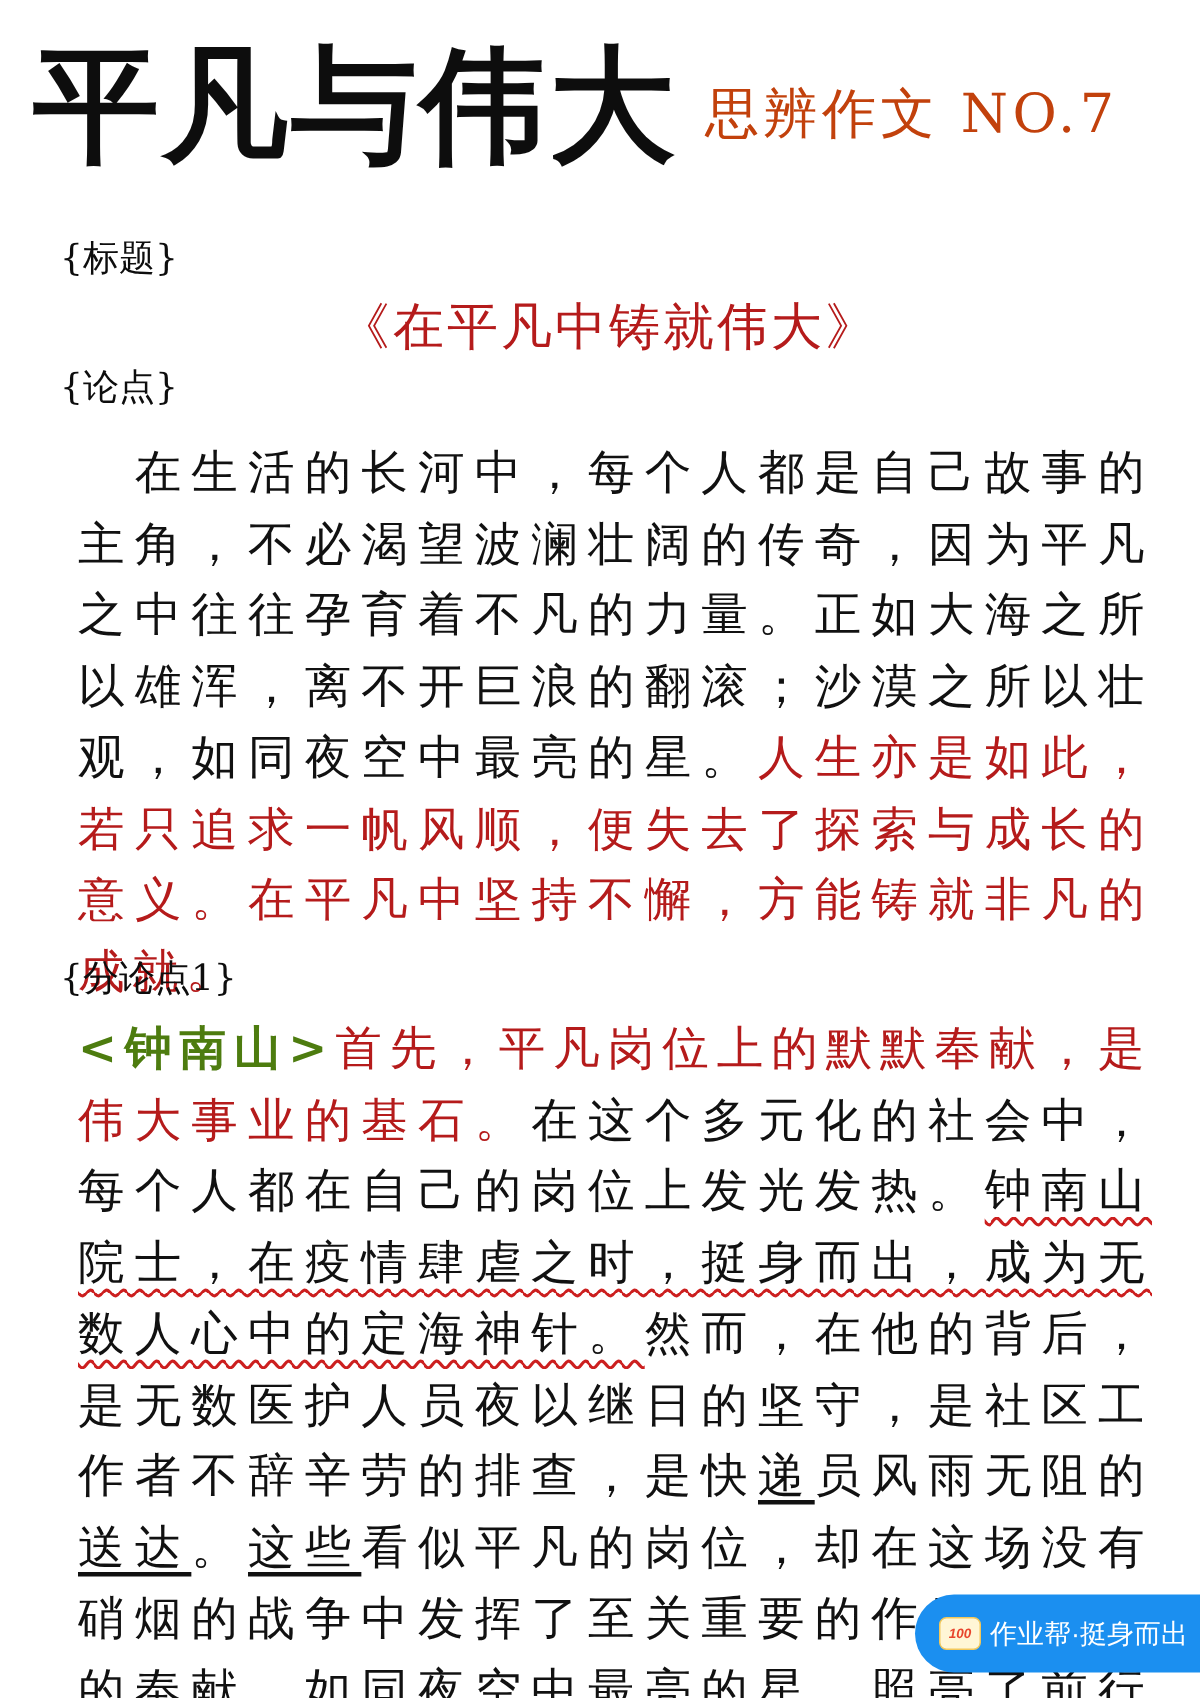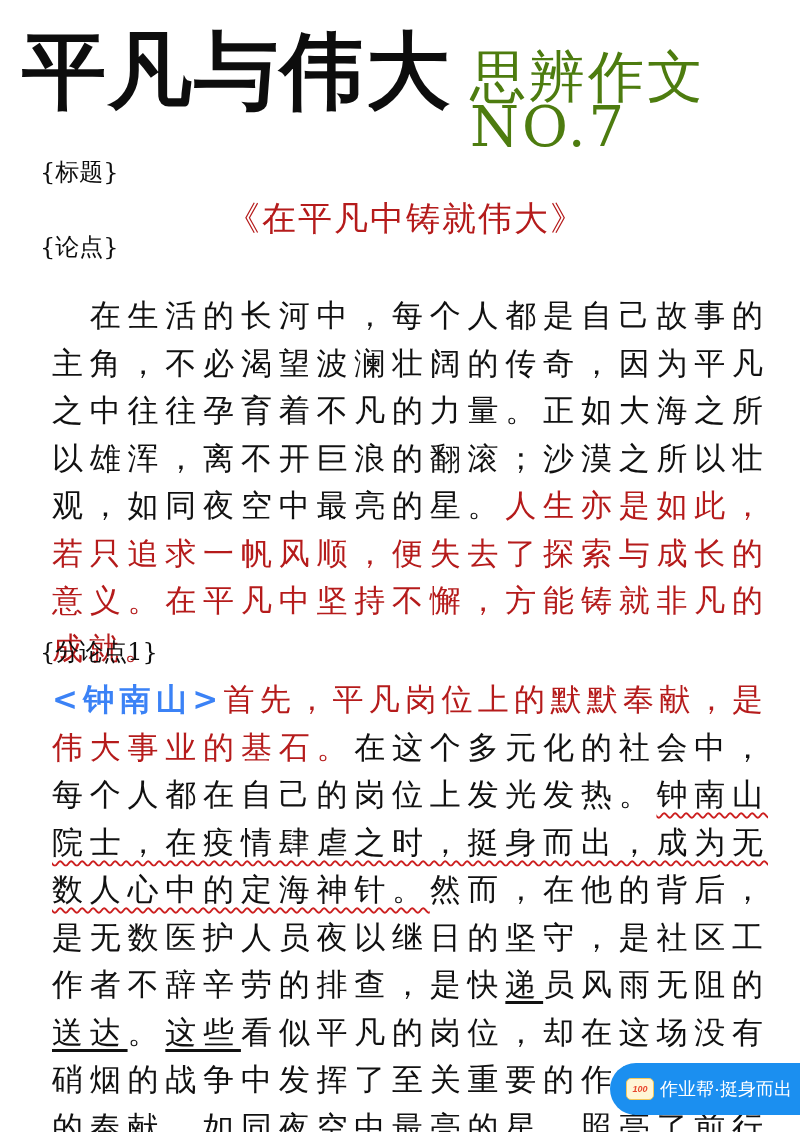--- a/index.html
+++ b/index.html
@@ -15,21 +15,21 @@
       position: absolute; left: 0; top: 0; width: 800px; height: 140px;
     }
     .main-title {
       position: absolute; left: 22px; top: 22px;
       font-size: 84px; font-weight: bold; letter-spacing: 2px;
       color: #0d0d0d; line-height: 100px;
       font-family: Liberation Serif, serif;
     }
     .series-label {
       position: absolute; left: 470px; top: 52px;
-      font-size: 56px; color: #4d7c0f; line-height: 50px; letter-spacing: 3px;
+      font-size: 36px; color: #c2410c; line-height: 50px; letter-spacing: 3px;
       font-family: "DejaVu Serif", serif;
     }
     .section-head {
       position: absolute; left: 40px;
       font-size: 24px; color: #0d0d0d; line-height: 44px;
       font-family: "DejaVu Serif", serif;
     }
     .essay-title {
       position: absolute; left: 0; width: 800px; text-align: center;
       top: 200px; font-size: 34px; color: #b51b1b; line-height: 36px;
@@ -46,21 +46,21 @@
     .wavy {
       text-decoration: underline wavy #cc1f1f;
       text-decoration-thickness: 2px;
       text-underline-offset: 7px;
     }
     .plain-ul {
       text-decoration: underline; text-decoration-color: #111;
       text-underline-offset: 6px;
     }
     .tag {
-      font-weight: bold; color: #3b82f6;
+      font-weight: bold; color: #4d7c0f;
     }
     .badge {
       position: absolute; left: 610px; top: 1063px; width: 190px; height: 52px;
       background: #1b8ff0; border-radius: 26px 0 0 26px;
       display: flex; align-items: center; padding-left: 16px;
       color: #ffffff; font-size: 18px;
       font-family: "Liberation Sans", sans-serif;
     }
     .badge-icon {
       width: 28px; height: 22px; border-radius: 5px; background: #fff6d6;
@@ -72,21 +72,21 @@
 </head>
 <body>
 
 <div class="header">
   <div class="main-title">平凡与伟大</div>
   <div class="series-label">思辨作文 NO.7</div>
 </div>
 
 <div class="section-head" style="top:150px;">{标题}</div>
 <div class="essay-title">《在平凡中铸就伟大》</div>
-<div class="section-head" style="top:225px;">{论点}</div>
+<div class="section-head" style="top:236px;">{论点}</div>
 
 <div class="para" style="top:292px;">
   <span>　在生活的长河中，每个人都是自己故事的主角，不必渴望波澜壮阔的传奇，因为平凡之中往往孕育着不凡的力量。正如大海之所以雄浑，离不开巨浪的翻滚；沙漠之所以壮观，如同夜空中最亮的星。</span><span class="red">人生亦是如此，若只追求一帆风顺，便失去了探索与成长的意义。在平凡中坚持不懈，方能铸就非凡的成就。</span>
 </div>
 
 <div class="section-head" style="top:630px;">{分论点1}</div>
 
 <div class="para" style="top:676px; text-indent:0;">
   <span class="tag">&lt;钟南山&gt;</span><span class="red">首先，平凡岗位上的默默奉献，是伟大事业的基石。</span><span>在这个多元化的社会中，每个人都在自己的岗位上发光发热。</span><span class="wavy">钟南山院士，在疫情肆虐之时，挺身而出，成为无数人心中的定海神针。</span><span>然而，在他的背后，是无数医护人员夜以继日的坚守，是社区工作者不辞辛劳的排查，是快</span><span class="plain-ul">递</span><span>员风雨无阻的</span><span class="plain-ul">送达</span><span>。</span><span class="plain-ul">这些</span><span>看似平凡的岗位，却在这场没有硝烟的战争中发挥了至关重要的作用。他们的奉献，如同夜空中最亮的星，照亮了前行的道路，让伟大的事业得以</span>
 </div>

